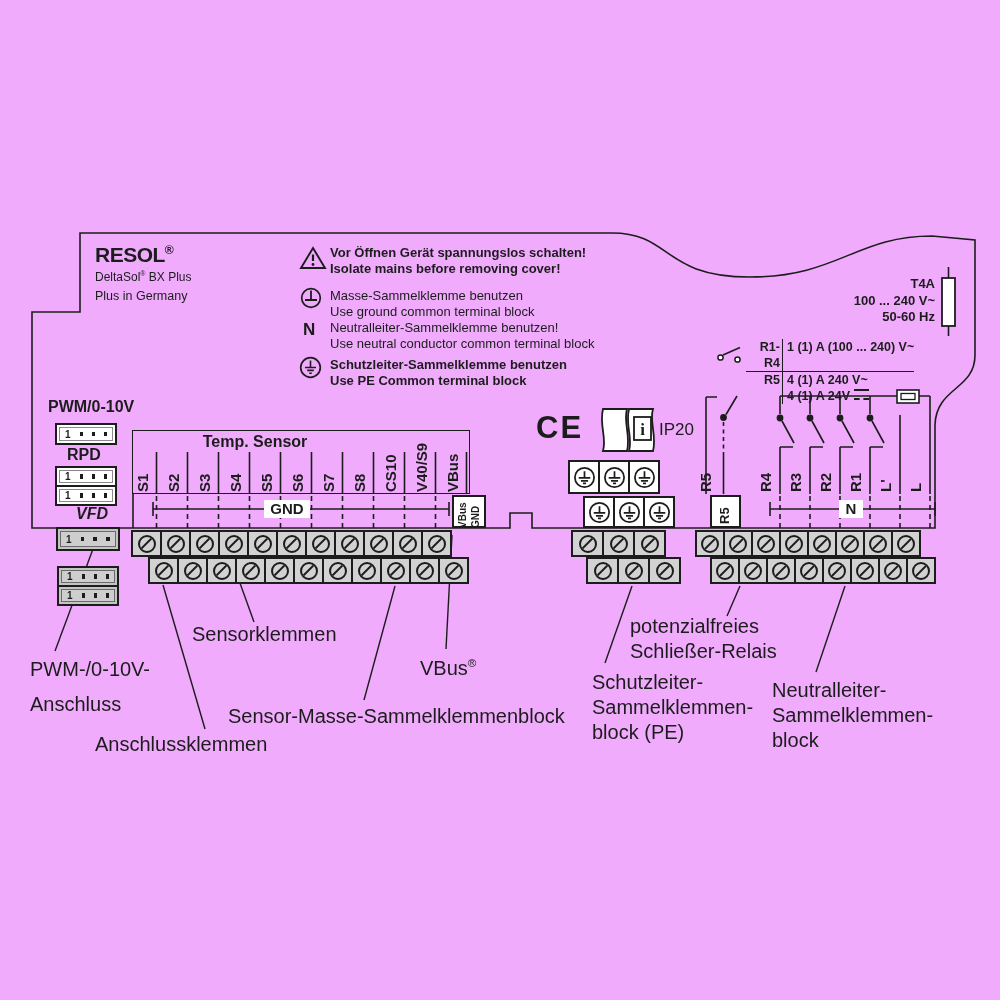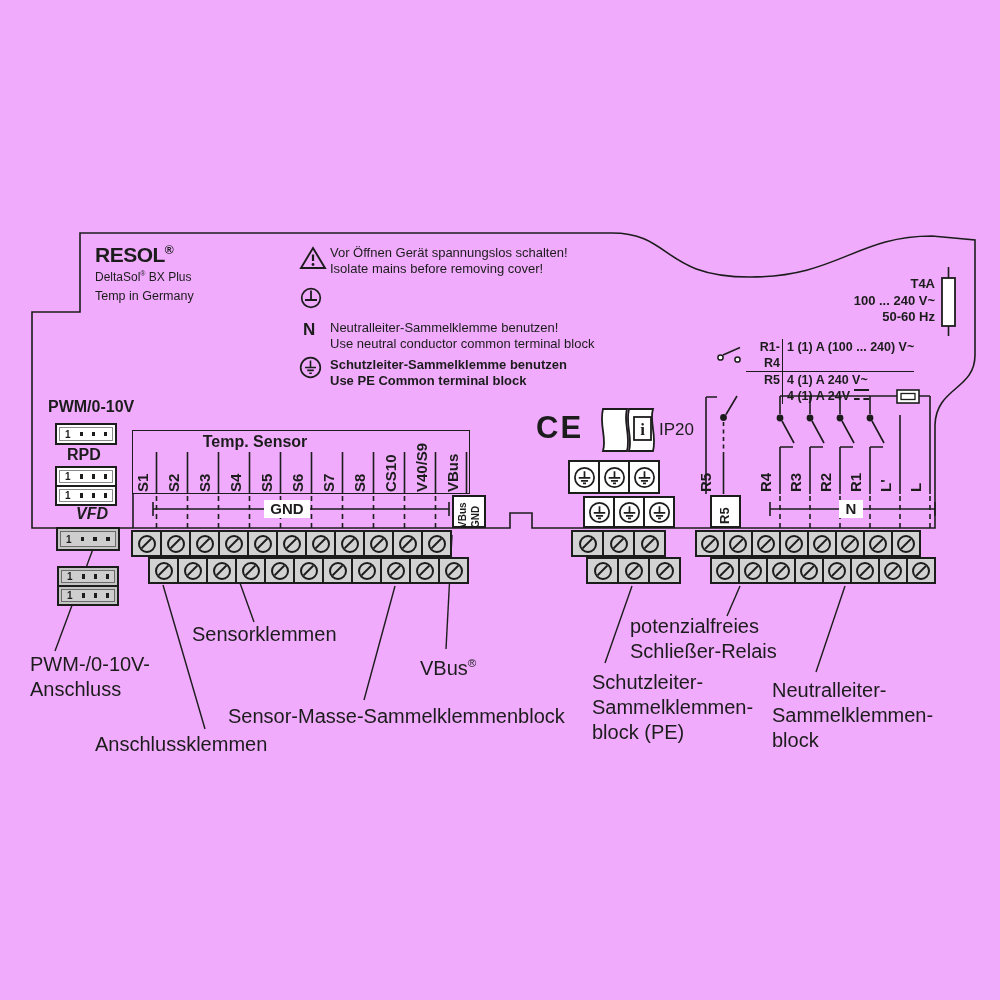--- a/index.html
+++ b/index.html
@@ -106,34 +106,36 @@
       <line x1="452" y1="535" x2="446" y2="649"></line>
       <line x1="395" y1="586" x2="364" y2="700"></line>
       <line x1="632" y1="586" x2="605" y2="663"></line>
       <line x1="740" y1="586" x2="727" y2="616"></line>
       <line x1="845" y1="586" x2="816" y2="672"></line>
     </g>
   </svg>
 
   <div class="abs b" style="left:95px;top:243px;font-size:21px;letter-spacing:-0.5px;"><span>RESOL</span><sup>®</sup></div>
   <div class="abs" style="left:95px;top:270px;font-size:12px;"><span>DeltaSol</span><sup>®</sup><span> BX Plus</span></div>
-  <div class="abs" style="left:95px;top:289px;font-size:12.5px;">Temp in Germany</div>
+  <div class="abs" style="left:95px;top:289px;font-size:12.5px;">Plus in Germany</div>
 
   <svg class="layer" width="30" height="26" style="left:299px;top:245px;">
     <path d="M14,3 L26,23 H2 Z" fill="none" stroke="#1c1c1c" stroke-width="1.9"></path>
     <line x1="14" y1="9.5" x2="14" y2="16" stroke="#1c1c1c" stroke-width="2.2"></line>
     <circle cx="14" cy="19.5" r="1.4" fill="#1c1c1c"></circle>
   </svg>
-  <div class="legend-text" style="left:330px;top:245px;">Vor Öffnen Gerät spannungslos schalten!
+  <div class="legend-text" style="left:330px;top:245px;font-weight:bold;">Vor Öffnen Gerät spannungslos schalten!
 Isolate mains before removing cover!</div>
 
   <svg class="layer" width="24" height="24" style="left:300px;top:287px;">
     <circle cx="11" cy="11" r="9.3" fill="none" stroke="#1c1c1c" stroke-width="1.7"></circle>
     <path d="M11,3.5 V13 M5,13 H17" fill="none" stroke="#1c1c1c" stroke-width="1.8"></path>
   </svg>
+  <div class="legend-text" style="left:330px;top:288px;">Masse-Sammelklemme benutzen
+Use ground common terminal block</div>
 
   <div class="abs b" style="left:303px;top:320px;font-size:17px;">N</div>
   <div class="legend-text" style="left:330px;top:320px;">Neutralleiter-Sammelklemme benutzen!
 Use neutral conductor common terminal block</div>
 
   <svg class="layer" width="25" height="25" style="left:299px;top:356px;">
     <circle cx="11.5" cy="11.5" r="9.8" fill="none" stroke="#1c1c1c" stroke-width="1.7"></circle>
     <path d="M11.5,4.5 V11.5 M6,11.5 H17 M8.2,14.4 H14.8 M10.2,17.2 H12.8" fill="none" stroke="#1c1c1c" stroke-width="1.6"></path>
   </svg>
   <div class="legend-text" style="left:330px;top:357px;font-weight:bold;">Schutzleiter-Sammelklemme benutzen
@@ -433,21 +435,21 @@
         <div class="screw"></div>
       </div>
       <div class="cell w30">
         <div class="screw"></div>
       </div>
       <div class="cell w30">
         <div class="screw"></div>
       </div>
   </div>
 
-  <div class="ann" style="left:30px;top:652px;line-height:25px;">PWM-/0-10V-
+  <div class="ann" style="left:30px;top:652px;line-height:35px;">PWM-/0-10V-
 Anschluss</div>
   <div class="ann" style="left:95px;top:732px;">Anschlussklemmen</div>
   <div class="ann" style="left:192px;top:622px;">Sensorklemmen</div>
   <div class="ann" style="left:420px;top:650px;"><span>VBus</span><sup>®</sup></div>
   <div class="ann" style="left:228px;top:704px;">Sensor-Masse-Sammelklemmenblock</div>
   <div class="ann" style="left:592px;top:670px;">Schutzleiter-
 Sammelklemmen-
 block (PE)</div>
   <div class="ann" style="left:630px;top:614px;">potenzialfreies
 Schließer-Relais</div>

